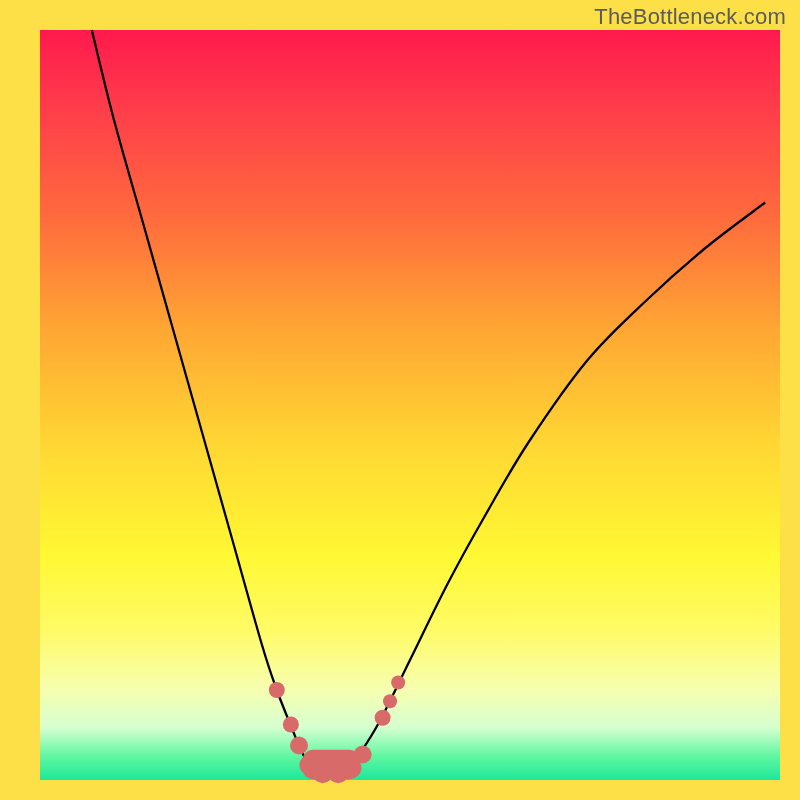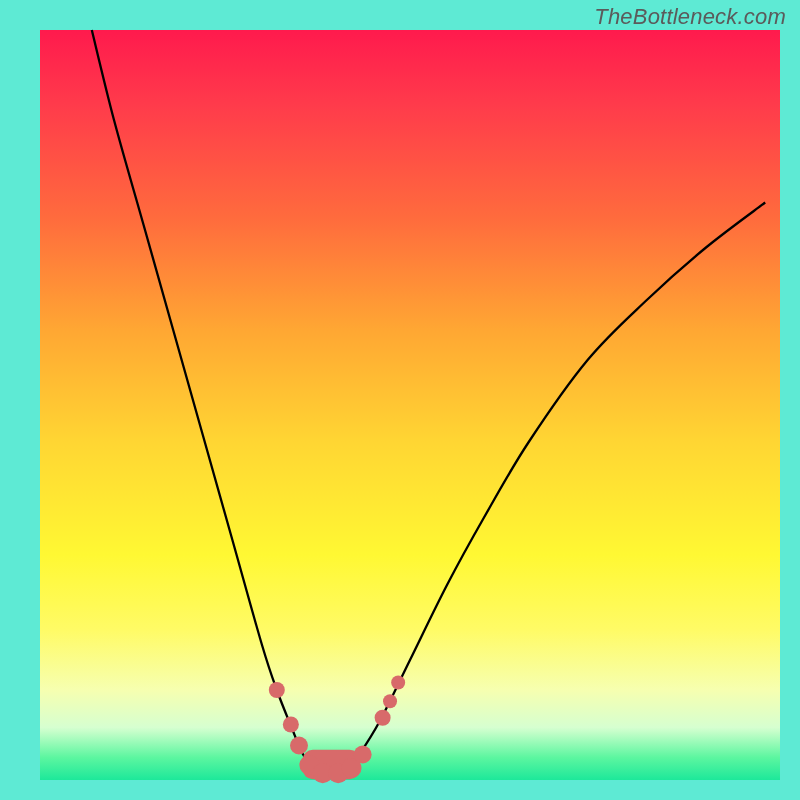--- a/index.html
+++ b/index.html
@@ -9,22 +9,21 @@
     height: 800px;
     background: #000;
     overflow: hidden;
   }
   .frame {
     position: absolute;
     left: 0;
     top: 0;
     width: 800px;
     height: 800px;
-    background: #5eead4;
-    font-style: italic;
+    background: #fde047;
   }
   .plot {
     position: absolute;
     left: 40px;
     top: 30px;
     width: 740px;
     height: 750px;
     
     background: linear-gradient(to bottom,
       #ff1a4d 0%,

